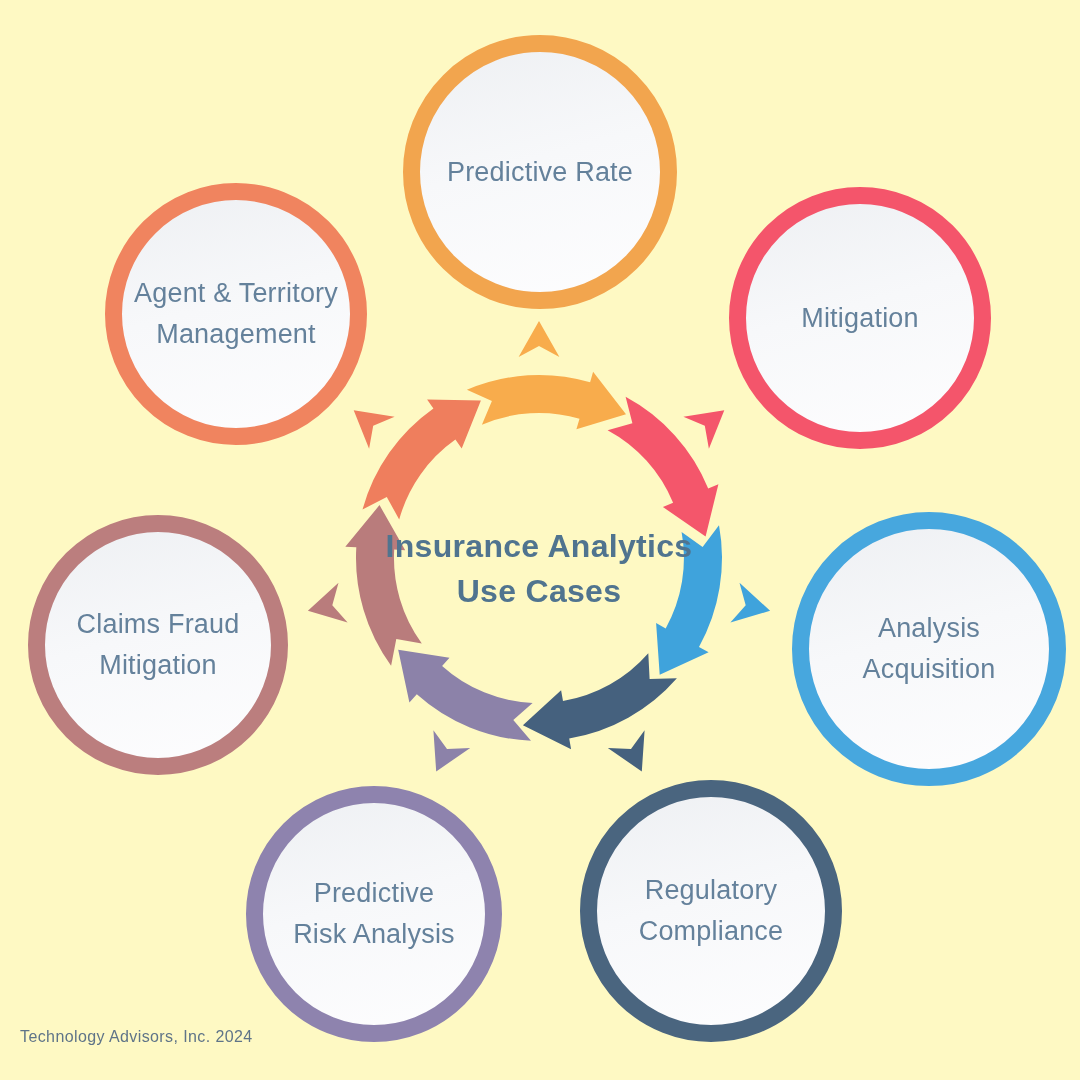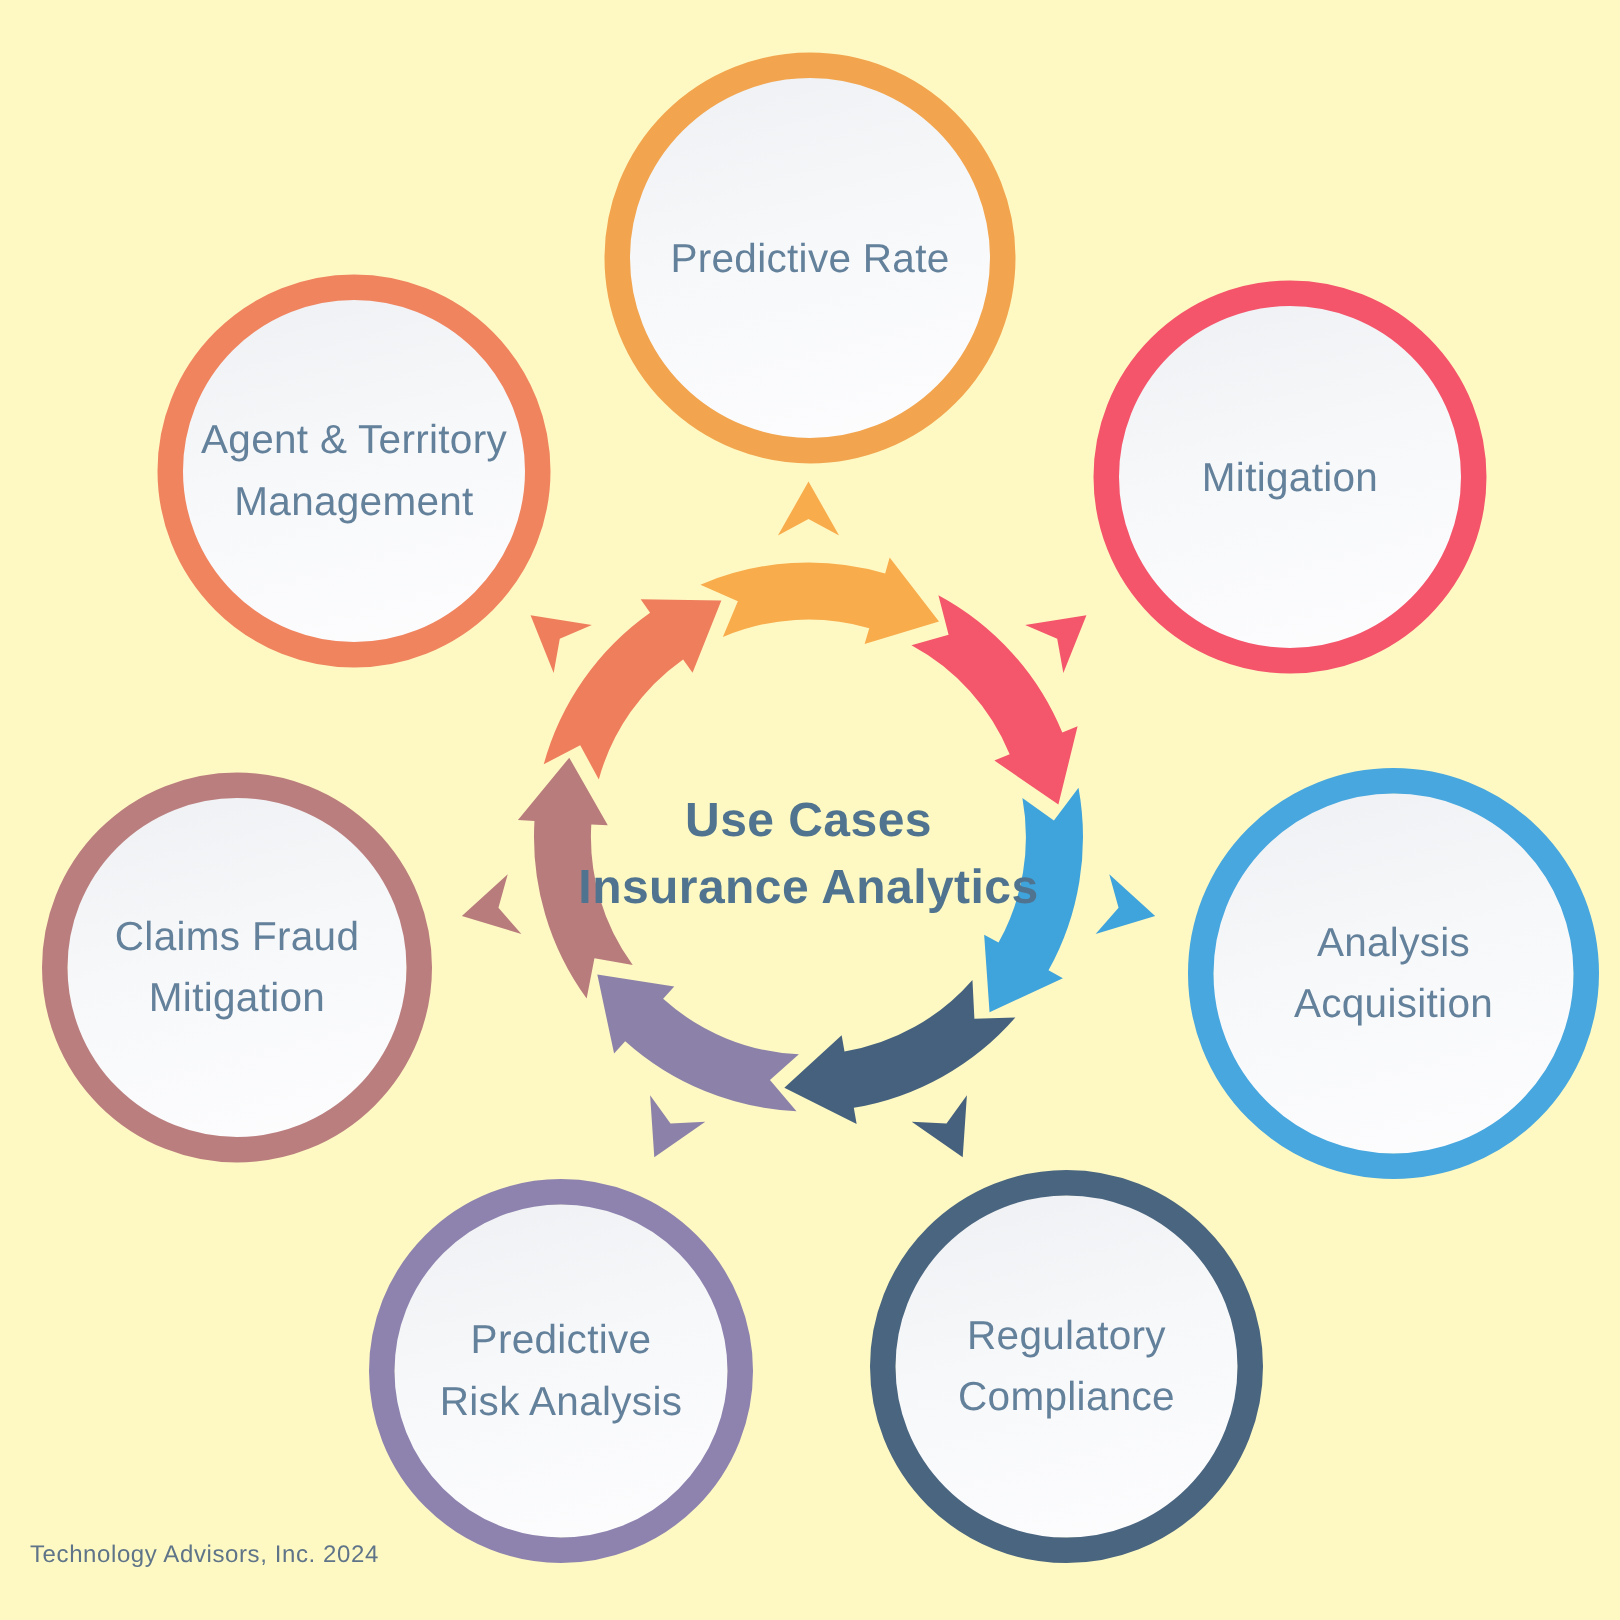--- a/index.html
+++ b/index.html
@@ -87,19 +87,19 @@
       </div>
       <div class="node" style="left: 105px; top: 183px; width: 262px; height: 262px; border: 17px solid rgb(240, 132, 95);">
         <div class="node-label">
           <div>Agent &amp; Territory</div>
           <div>Management</div>
         </div>
       </div>
     </div>
 
   <div class="center-title">
+    <div>Insurance Analytics</div>
     <div>Use Cases</div>
-    <div>Insurance Analytics</div>
   </div>
 
   <div class="footer">Technology Advisors, Inc. 2024</div>
 
 </div>
 
 </body></html>

